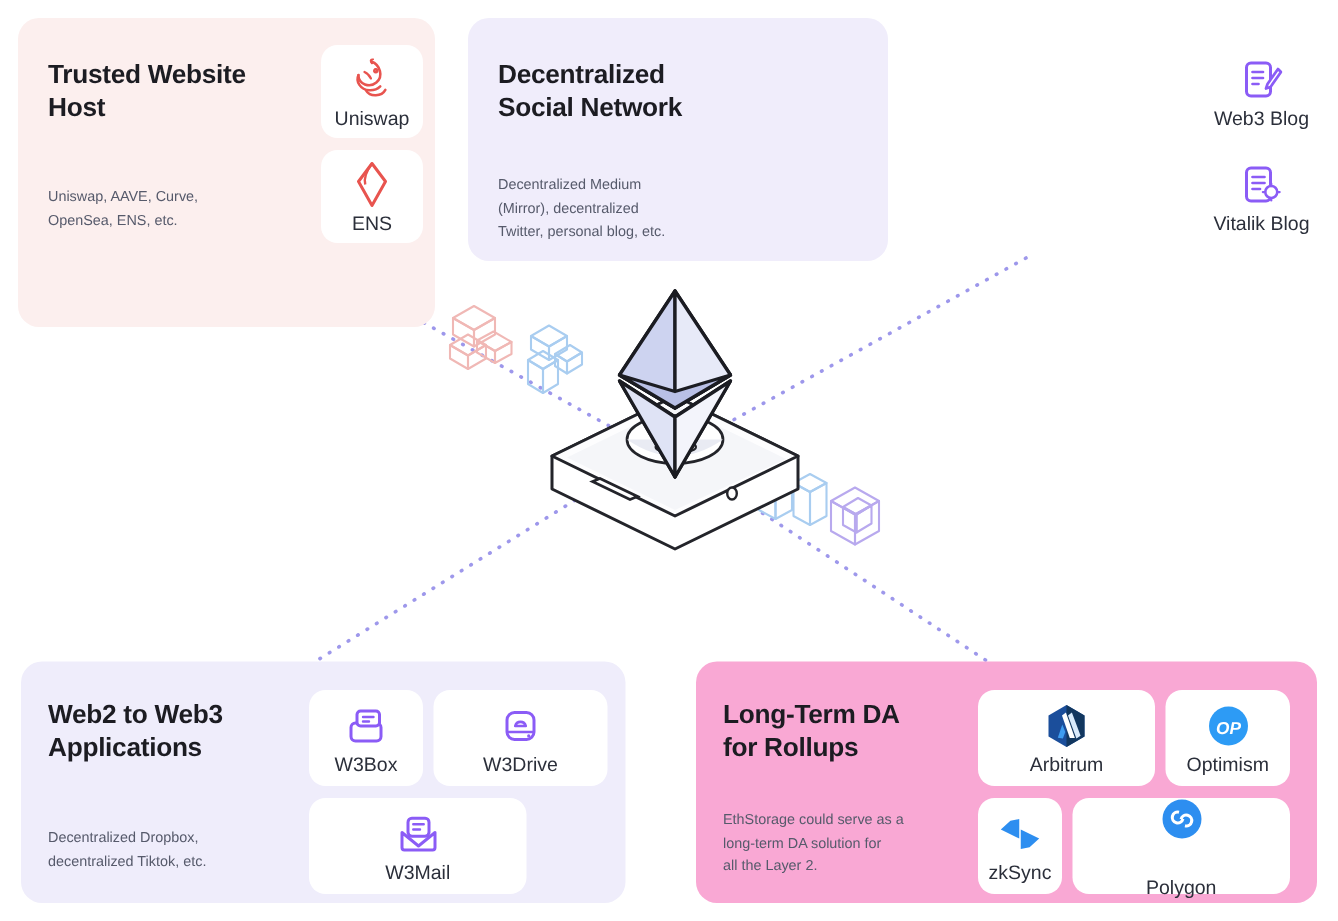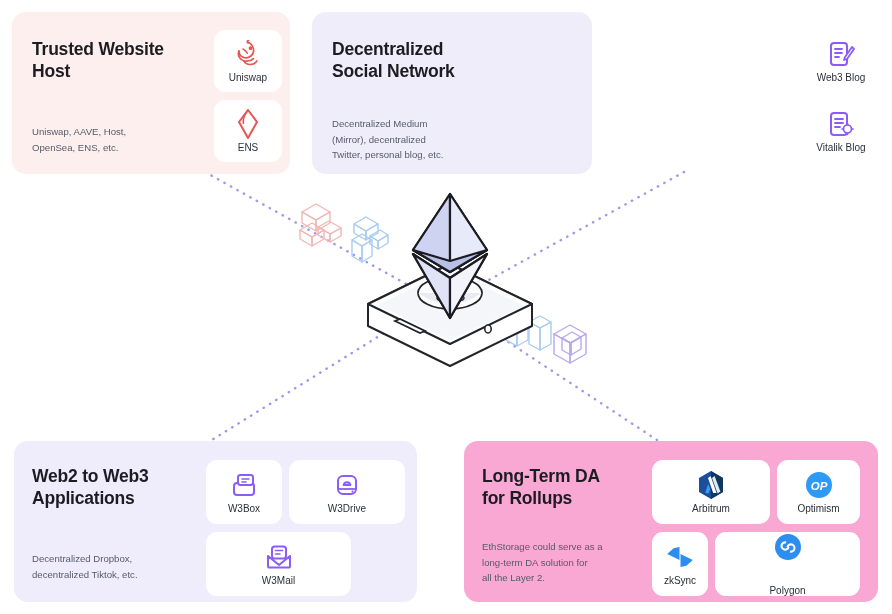--- a/index.html
+++ b/index.html
@@ -46,21 +46,21 @@
     flex-direction:column;
     align-items:center;
     justify-content:center;
     box-sizing:border-box;
   }
   .tile .glyph{
     display:flex;align-items:center;justify-content:flex-end;
     height:30px;margin-bottom:4px;
   }
   .tile .tlabel{
-    font-size:10px;
+    font-size:13px;
     color:#2b2f3a;
     line-height:1;
     white-space:nowrap;
   }
 
   
   .c-pink{background:#fcefee;}
   .c-purple{background:#f0edfb;}
   .c-blue{background:#e9f3fd;}
   .c-purple2{background:#efedfb;}
@@ -159,24 +159,24 @@
       <path d="M150 8 L113 64 L150 86 L187 64 Z" fill="#ffffff"></path>
       <path d="M150 8 L113 64 L150 86 Z" fill="#cdd3f0"></path>
       <path d="M150 8 L187 64 L150 86 Z" fill="#e7eaf8"></path>
       <path d="M113 64 L150 86 L187 64 L150 75 Z" fill="#b9c0e6"></path>
       <path d="M113 68 L150 92 L187 68 L150 132 Z" fill="#ffffff"></path>
       <path d="M113 68 L150 92 L150 132 Z" fill="#dfe3f5"></path>
       <path d="M187 68 L150 92 L150 132 Z" fill="#f3f4fb"></path>
     </g>
   </svg>
 
-  <div class="card c-pink" style="left:12px;top:12px;width:278px;height:162px;">
+  <div class="card c-pink" style="left:12px;top:12px;width:278px;height:206px;">
     <div class="title" style="left:20px;top:26px;width:180px;">Trusted Website
 Host</div>
-    <div class="desc" style="left:20px;top:112px;width:180px;">Uniswap, AAVE, Host,
+    <div class="desc" style="left:20px;top:112px;width:180px;">Uniswap, AAVE, Curve,
 OpenSea, ENS, etc.</div>
 
     <div class="tile" style="left:202px;top:18px;width:68px;height:62px;">
       <span class="glyph">
         <svg width="26" height="28" viewBox="0 0 26 28">
           <g fill="none" stroke="#e8544f" stroke-width="1.7" stroke-linecap="round" stroke-linejoin="round">
             <path d="M13 3 q-1.5 -2 0.5 -2.6"></path>
             <path d="M12.5 2 q4.5 1.5 5.8 6.4 q1.2 4.6 -2.4 7.6 q-3.4 2.9 -7.6 1.3 q-4.2 -1.6 -4.4 -6.1"></path>
             <path d="M4 11 q-1.6 3.3 0.6 6.6 q2.3 3.4 6.6 3.6 q4.5 0.2 7.3 -2.6"></path>
             <path d="M9 21.2 q2 3.5 6.6 3.3 q4.5 -0.2 6.3 -3.6"></path>

